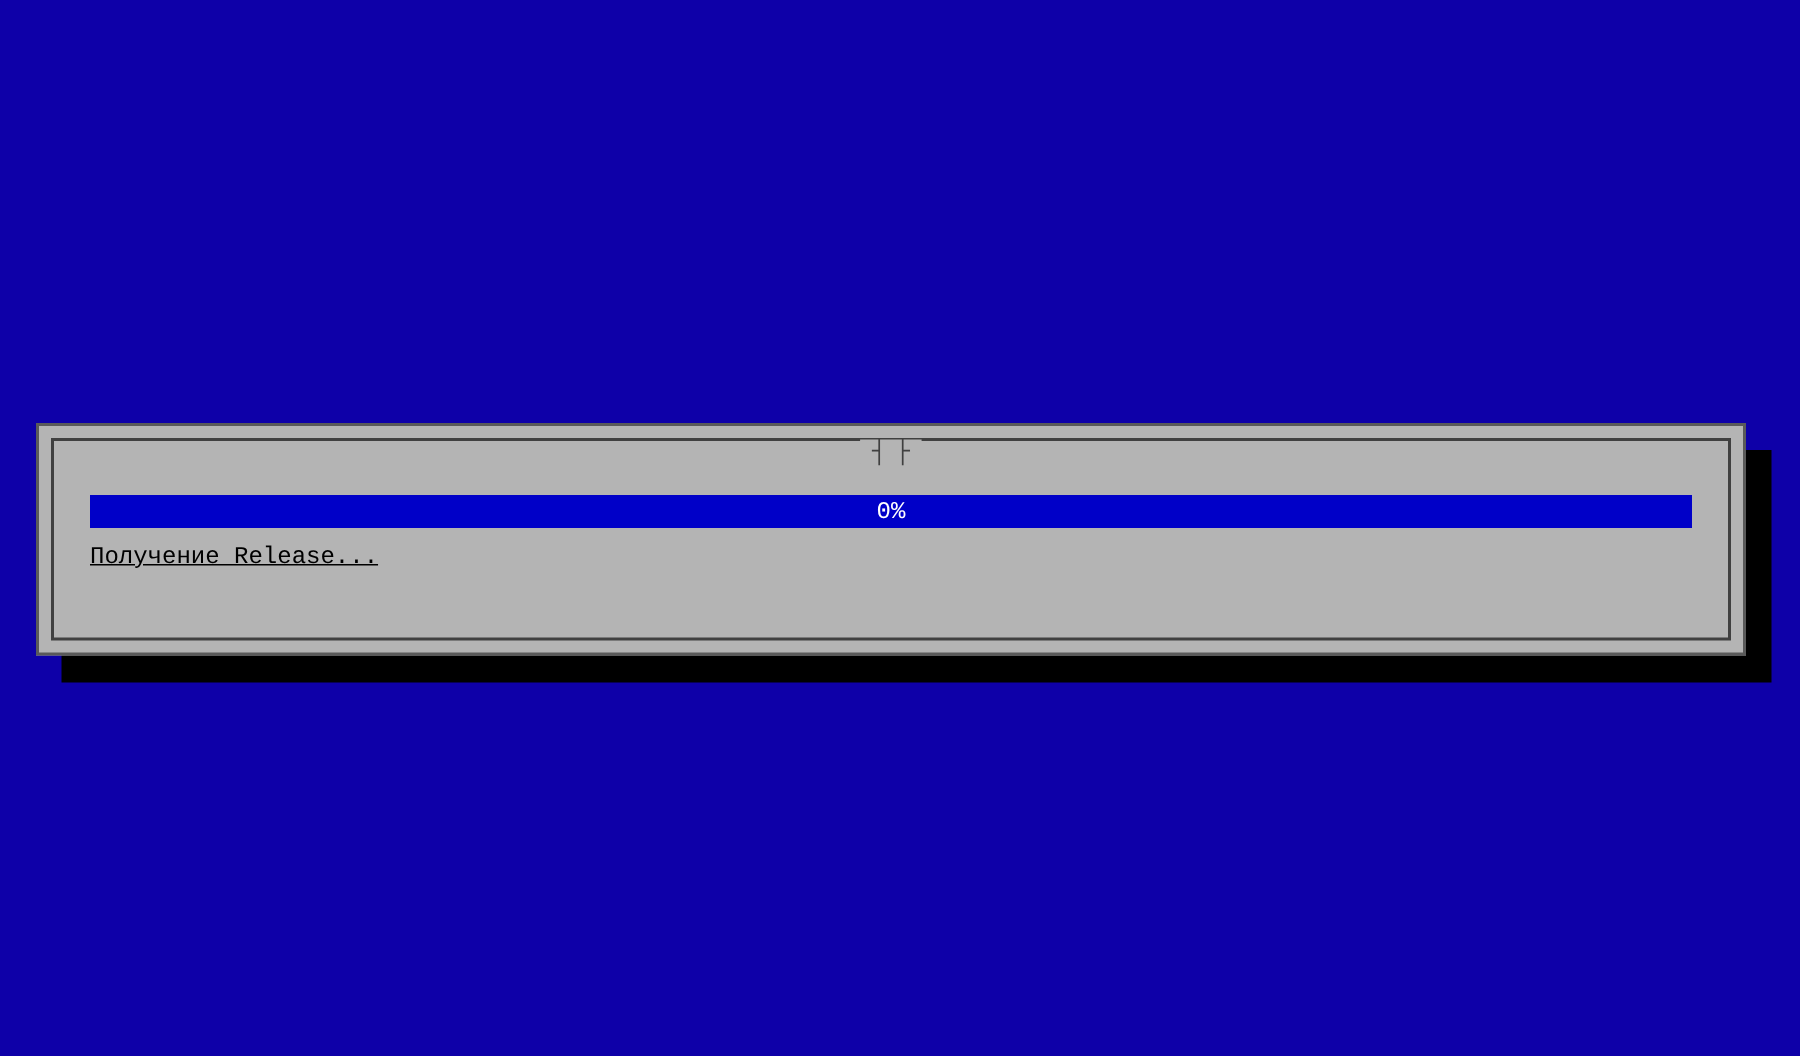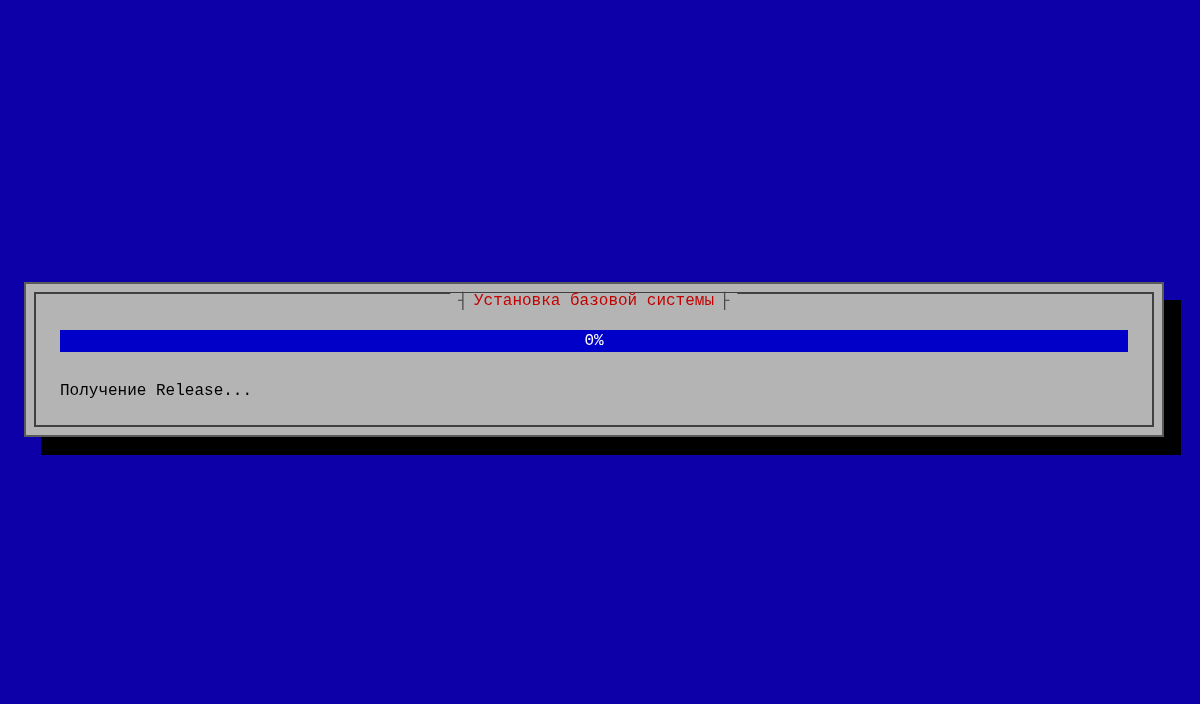--- a/index.html
+++ b/index.html
@@ -73,34 +73,34 @@
       align-items: center;
       justify-content: center;
     }
     .progress-text {
       color: #ffffff;
       font-size: 16px;
     }
     .status-text {
       position: absolute;
       left: 24px;
-      top: 88px;
+      top: 68px;
       color: #000000;
+      text-decoration: underline;
     }
   </style>
 </head>
 <body>
 
 <div class="shadow"></div>
 
 <div class="dialog">
   <div class="dialog-inner-border">
     <div class="title-wrap">
       <span class="title-bracket">┤</span>
-      <span class="title-text">Установка базовой системы</span>
       <span class="title-bracket">├</span>
     </div>
     <div class="progress-bar">
       <span class="progress-text">0%</span>
     </div>
     <div class="status-text">Получение Release...</div>
   </div>
 </div>
 
 </body></html>

